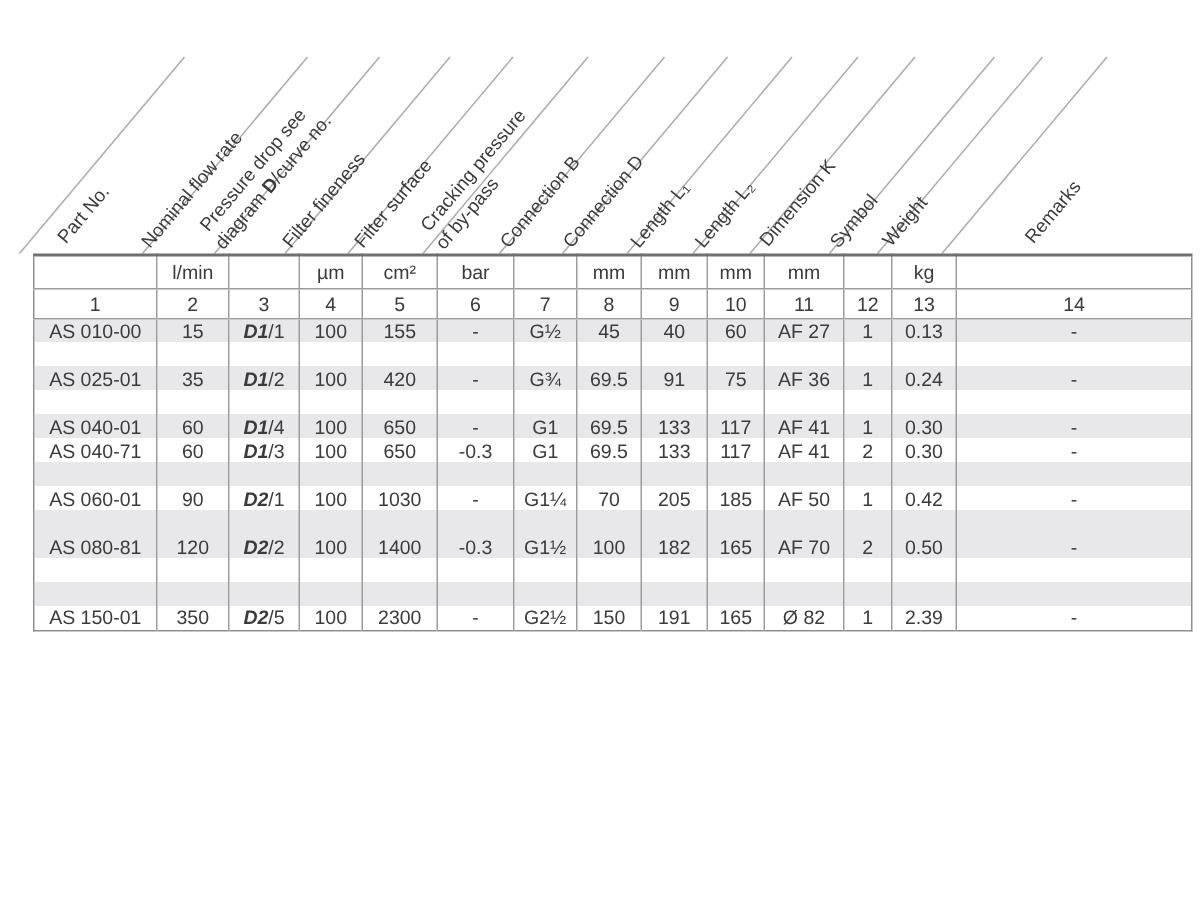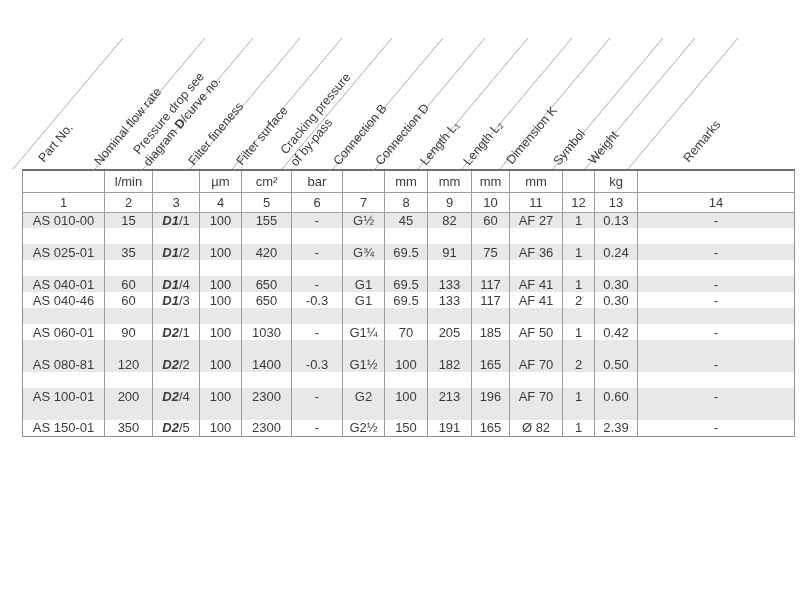--- a/index.html
+++ b/index.html
@@ -132,21 +132,21 @@
         </tr>
         <tr class="body-row stripe">
           <td>AS 010-00</td>
           <td>15</td>
           <td><span class="b">D1</span><span>/1</span></td>
           <td>100</td>
           <td>155</td>
           <td>-</td>
           <td>G½</td>
           <td>45</td>
-          <td>82</td>
+          <td>40</td>
           <td>60</td>
           <td>AF 27</td>
           <td>1</td>
           <td>0.13</td>
           <td>-</td>
         </tr>
         <tr class="body-row">
           <td></td>
           <td></td>
           <td></td>
@@ -204,21 +204,21 @@
           <td>G1</td>
           <td>69.5</td>
           <td>133</td>
           <td>117</td>
           <td>AF 41</td>
           <td>1</td>
           <td>0.30</td>
           <td>-</td>
         </tr>
         <tr class="body-row">
-          <td>AS 040-46</td>
+          <td>AS 040-71</td>
           <td>60</td>
           <td><span class="b">D1</span><span>/3</span></td>
           <td>100</td>
           <td>650</td>
           <td>-0.3</td>
           <td>G1</td>
           <td>69.5</td>
           <td>133</td>
           <td>117</td>
           <td>AF 41</td>
@@ -300,36 +300,20 @@
           <td></td>
           <td></td>
           <td></td>
           <td></td>
           <td></td>
           <td></td>
           <td></td>
           <td></td>
         </tr>
         <tr class="body-row stripe">
-          <td>AS 100-01</td>
-          <td>200</td>
-          <td><span class="b">D2</span><span>/4</span></td>
-          <td>100</td>
-          <td>2300</td>
-          <td>-</td>
-          <td>G2</td>
-          <td>100</td>
-          <td>213</td>
-          <td>196</td>
-          <td>AF 70</td>
-          <td>1</td>
-          <td>0.60</td>
-          <td>-</td>
-        </tr>
-        <tr class="body-row stripe">
           <td></td>
           <td></td>
           <td></td>
           <td></td>
           <td></td>
           <td></td>
           <td></td>
           <td></td>
           <td></td>
           <td></td>

